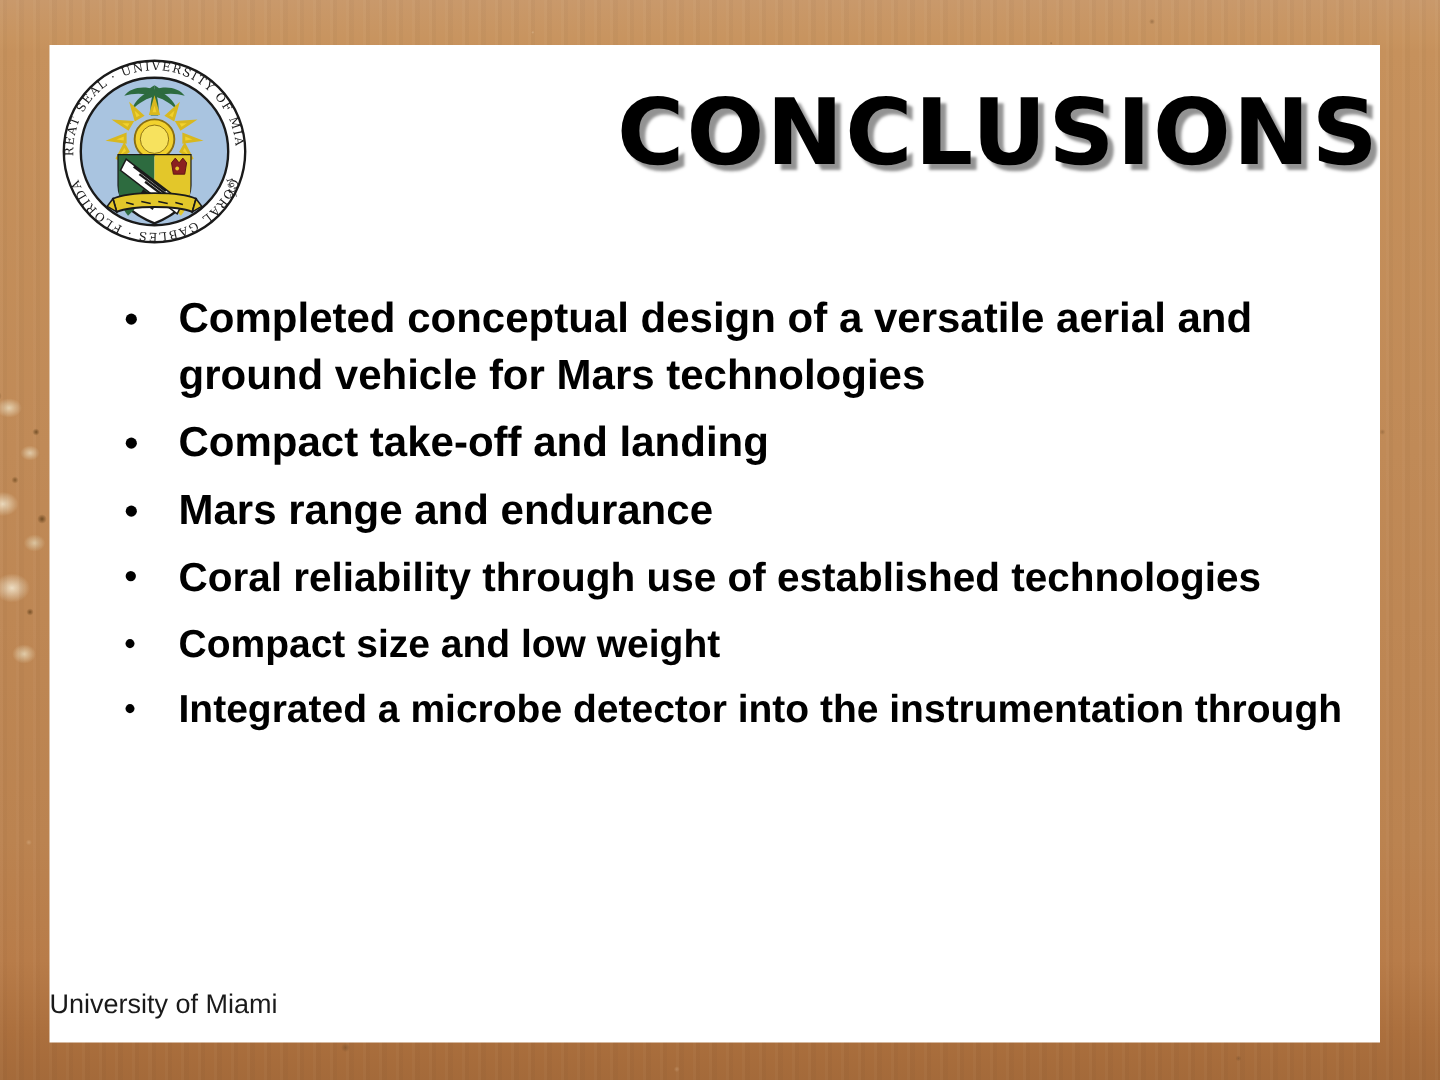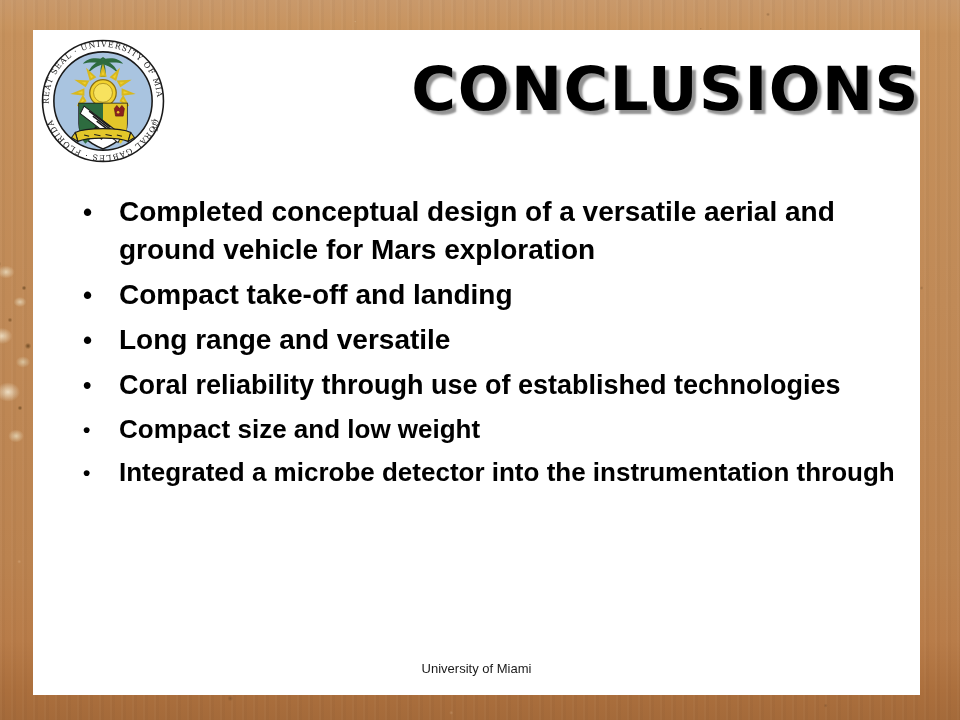--- a/index.html
+++ b/index.html
@@ -158,23 +158,22 @@
   .bullet.sz-a .dot { font-size: 26px; }
   .bullet.sz-b .dot { font-size: 24px; }
   .bullet.sz-c .dot { font-size: 21px; }
 
   
   #footer {
     position: absolute;
     left: 0;
     right: 0;
     bottom: 18px;
-    text-align: center;
     color: #1a1a1a;
-    font-size: 13px;
+    font-size: 18px;
     line-height: 16px;
     font-weight: normal;
     font-family: "Liberation Sans", sans-serif;
   }
 </style>
 </head>
 <body>
 
 <div id="slide">
 
@@ -262,31 +261,31 @@
         </g>
       </g>
     </svg>
 
     <div id="title">CONCLUSIONS</div>
 
     <div id="bullets">
 
       <div class="bullet sz-a">
         <span class="dot">•</span>
-        <span class="txt">Completed conceptual design of a versatile aerial and ground vehicle for Mars exploration</span>
+        <span class="txt">Completed conceptual design of a versatile aerial and ground vehicle for Mars technologies</span>
       </div>
 
       <div class="bullet sz-a">
         <span class="dot">•</span>
         <span class="txt">Compact take-off and landing</span>
       </div>
 
       <div class="bullet sz-a">
         <span class="dot">•</span>
-        <span class="txt">Long range and versatile</span>
+        <span class="txt">Mars range and endurance</span>
       </div>
 
       <div class="bullet sz-b">
         <span class="dot">•</span>
         <span class="txt">Coral reliability through use of established technologies</span>
       </div>
 
       <div class="bullet sz-c">
         <span class="dot">•</span>
         <span class="txt">Compact size and low weight</span>

